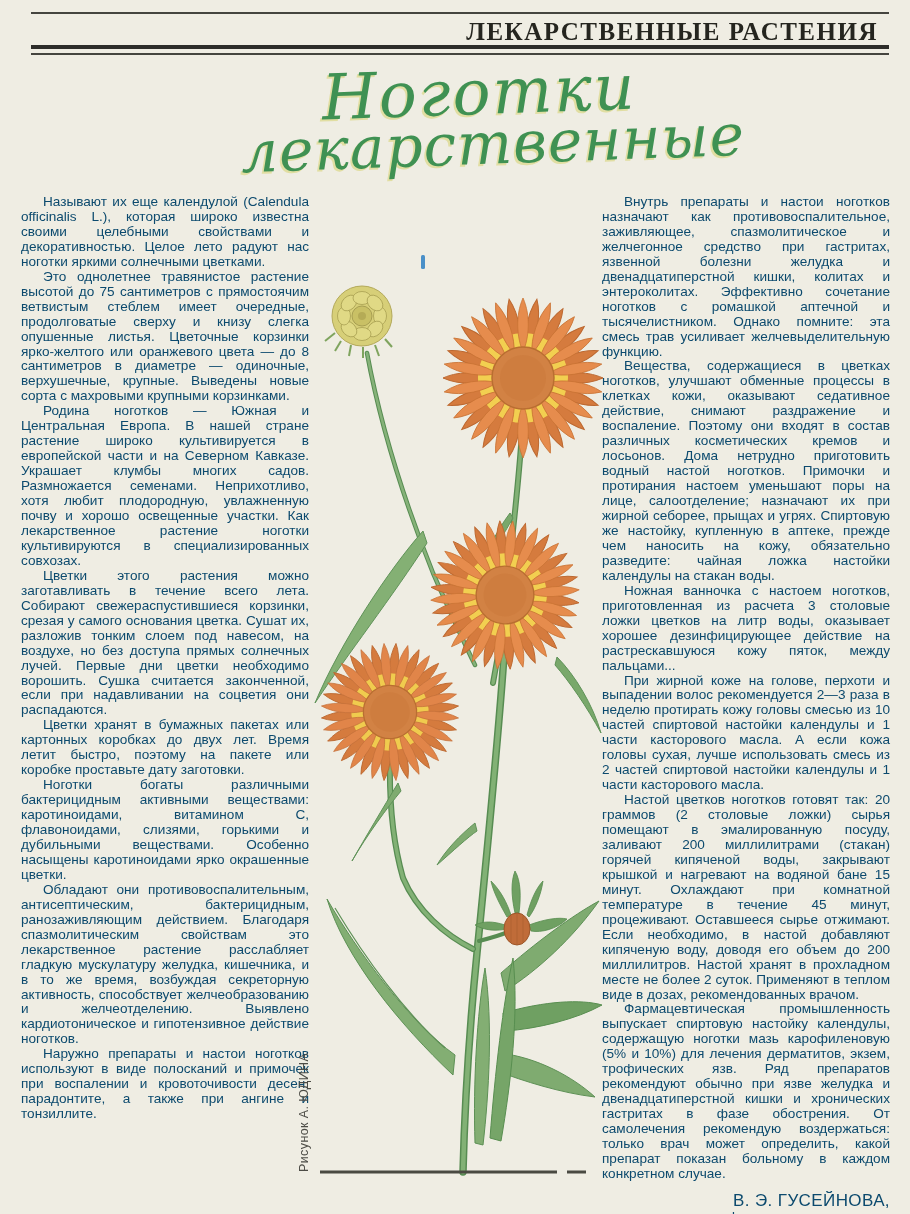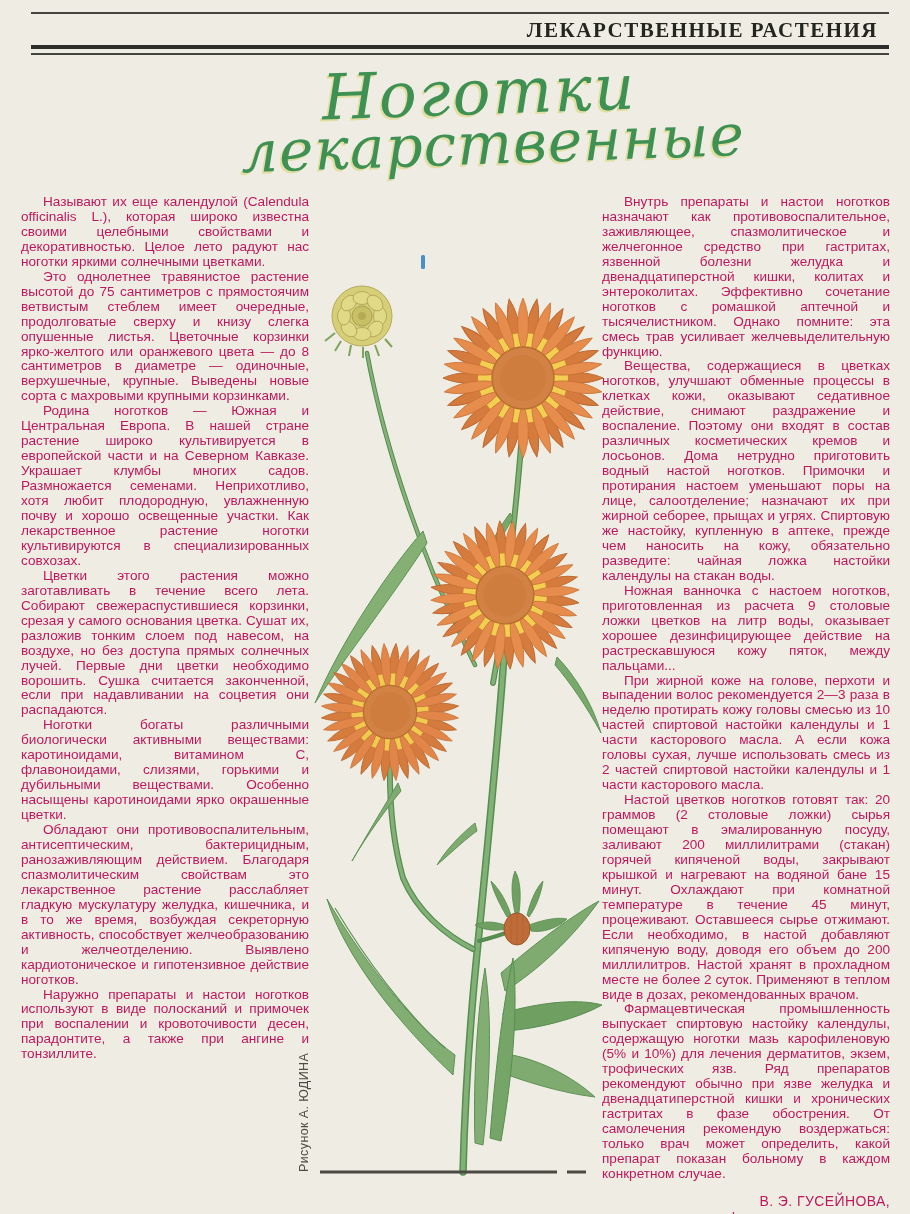--- a/index.html
+++ b/index.html
@@ -8,48 +8,48 @@
     background:#efede3;
     font-family:"Liberation Sans",sans-serif;
   }
   
   .rule-top{position:absolute;left:31px;right:21px;top:12px;height:2px;background:#45453f;}
   .rule-thick{position:absolute;left:31px;right:21px;top:45px;height:4px;background:#2d2d29;}
   .rule-thin2{position:absolute;left:31px;right:21px;top:53px;height:1.5px;background:#45453f;}
   .header-title{
     position:absolute;top:18px;right:32px;
     font-family:"Liberation Serif",serif;font-weight:bold;
-    font-size:21px;letter-spacing:1.5px;color:#25251f;white-space:nowrap;
+    font-size:25px;letter-spacing:1.5px;color:#25251f;white-space:nowrap;
   }
   
   .masthead{
     position:absolute;top:64px;left:240px;width:480px;text-align:center;
     font-family:"DejaVu Serif",serif;font-style:italic;
     color:#3f9153;transform:rotate(-2deg);
     text-shadow:-2px 2px 0 rgba(213,209,110,.55);
     line-height:.92;
   }
   .masthead .l1{font-size:63px;letter-spacing:2px;}
   .masthead .l2{font-size:58px;margin-top:-4px;letter-spacing:1px;}
   
   .col{
     position:absolute;top:195px;width:288px;
     font-size:13.6px;line-height:14.95px;text-align:justify;
-    color:#be185d;
+    color:#0c4a6e;
   }
   .left-col{left:21px;}
   .right-col{left:602px;}
   .col p{margin:0;text-indent:22px;}
   .underlined{
     text-decoration-color:#4a5a85;
     text-decoration-thickness:1.5px;
     text-underline-offset:2px;
   }
   .byline{margin-top:12px;text-align:right;text-indent:0;}
-  .byline .name{font-size:14px;letter-spacing:.4px;display:block;}
+  .byline .name{font-size:17px;letter-spacing:.4px;display:block;}
   .byline .rank{font-size:14.5px;display:block;margin-top:2px;}
   
   .illus{position:absolute;left:305px;top:213px;width:300px;height:970px;}
   .illus-caption{
     position:absolute;left:297px;top:1172px;
     transform:rotate(-90deg);transform-origin:0 0;
     font-size:12.5px;color:#4c4c46;letter-spacing:.4px;white-space:nowrap;
   }
 </style>
 </head>
@@ -63,29 +63,30 @@
 <div class="masthead">
   <div class="l1">Ноготки</div>
   <div class="l2">лекарственные</div>
 </div>
 
 <div class="col left-col">
   <p>Называют их еще календулой (Calendula officinalis L.), которая широко известна своими целебными свойствами и декоративностью. Целое лето радуют нас ноготки яркими солнечными цветками.</p>
   <p>Это однолетнее травянистое растение высотой до 75 сантиметров с прямостоячим ветвистым стеблем имеет очередные, продолговатые сверху и книзу слегка опушенные листья. Цветочные корзинки ярко-желтого или оранжевого цвета — до 8 сантиметров в диаметре — одиночные, верхушечные, крупные. Выведены новые сорта с махровыми крупными корзинками.</p>
   <p>Родина ноготков — Южная и Центральная Европа. В нашей стране растение широко культивируется в европейской части и на Северном Кавказе. Украшает клумбы многих садов. Размножается семенами. Неприхотливо, хотя любит плодородную, увлажненную почву и хорошо освещенные участки. Как лекарственное растение ноготки культивируются в специализированных совхозах.</p>
   <p>Цветки этого растения можно заготавливать в течение всего лета. Собирают свежераспустившиеся корзинки, срезая у самого основания цветка. Сушат их, разложив тонким слоем под навесом, на воздухе, но без доступа прямых солнечных лучей. Первые дни цветки необходимо ворошить. Сушка считается законченной, если при надавливании на соцветия они распадаются.</p>
-  <p>Ноготки богаты различными биологически активными веществами: каротиноидами, витамином С, флавоноидами, слизями, горькими и дубильными веществами. Особенно насыщены каротиноидами ярко окрашенные цветки.</p>
+  <p>Цветки хранят в бумажных пакетах или картонных коробках до двух лет. Время летит быстро, поэтому на пакете или коробке проставьте дату заготовки.</p>
+  <p>Ноготки богаты различными бактерицидным активными веществами: каротиноидами, витамином С, флавоноидами, слизями, горькими и дубильными веществами. Особенно насыщены каротиноидами ярко окрашенные цветки.</p>
   <p>Обладают они противовоспалительным, антисептическим, бактерицидным, ранозаживляющим действием. Благодаря спазмолитическим свойствам это лекарственное растение расслабляет гладкую мускулатуру желудка, кишечника, и в то же время, возбуждая секреторную активность, способствует желчеобразованию и желчеотделению. Выявлено кардиотоническое и гипотензивное действие ноготков.</p>
   <p>Наружно препараты и настои ноготков используют в виде полосканий и примочек при воспалении и кровоточивости десен, парадонтите, а также при ангине и тонзиллите.</p>
 </div>
 
 <div class="col right-col">
   <p>Внутрь препараты и настои ноготков назначают как противовоспалительное, заживляющее, спазмолитическое и желчегонное средство при гастритах, язвенной болезни желудка и двенадцатиперстной кишки, колитах и энтероколитах. Эффективно сочетание ноготков с ромашкой аптечной и тысячелистником. Однако помните: эта смесь трав усиливает желчевыделительную функцию.</p>
   <p><span>Вещества, содержащиеся в цветках ноготков, улучшают обменные процессы в клетках кожи, оказывают седативное действие, снимают раздражение и воспаление. Поэтому они входят в состав различных косметических кремов и лосьонов. Дома нетрудно приготовить водный настой ноготков. Примочки и протирания настоем уменьшают поры на лице, салоотделение; назначают их при жирной себорее, прыщах и угрях. Спиртовую же настойку, купленную в аптеке, прежде чем наносить на кожу, обязательно разведите: </span><span class="underlined">чайная ложка настойки календулы на стакан воды.</span></p>
-  <p>Ножная ванночка с настоем ноготков, приготовленная из расчета 9 столовые ложки цветков на литр воды, оказывает хорошее дезинфицирующее действие на растрескавшуюся кожу пяток, между пальцами...</p>
+  <p>Ножная ванночка с настоем ноготков, приготовленная из расчета 3 столовые ложки цветков на литр воды, оказывает хорошее дезинфицирующее действие на растрескавшуюся кожу пяток, между пальцами...</p>
   <p>При жирной коже на голове, перхоти и выпадении волос рекомендуется 2—3 раза в неделю протирать кожу головы смесью из 10 частей спиртовой настойки календулы и 1 части касторового масла. А если кожа головы сухая, лучше использовать смесь из 2 частей спиртовой настойки календулы и 1 части касторового масла.</p>
   <p>Настой цветков ноготков готовят так: 20 граммов (2 столовые ложки) сырья помещают в эмалированную посуду, заливают 200 миллилитрами (стакан) горячей кипяченой воды, закрывают крышкой и нагревают на водяной бане 15 минут. Охлаждают при комнатной температуре в течение 45 минут, процеживают. Оставшееся сырье отжимают. Если необходимо, в настой добавляют кипяченую воду, доводя его объем до 200 миллилитров. Настой хранят в прохладном месте не более 2 суток. Применяют в теплом виде в дозах, рекомендованных врачом.</p>
   <p>Фармацевтическая промышленность выпускает спиртовую настойку календулы, содержащую ноготки мазь карофиленовую (5% и 10%) для лечения дерматитов, экзем, трофических язв. Ряд препаратов рекомендуют обычно при язве желудка и двенадцатиперстной кишки и хронических гастритах в фазе обострения. От самолечения рекомендую воздержаться: только врач может определить, какой препарат показан больному в каждом конкретном случае.</p>
   <div class="byline">
     <span class="name">В. Э. ГУСЕЙНОВА,</span>
     <span class="rank">кандидат фармацевтических наук</span>
   </div>
 </div>
 
 <svg class="illus" viewBox="0 0 300 970">

